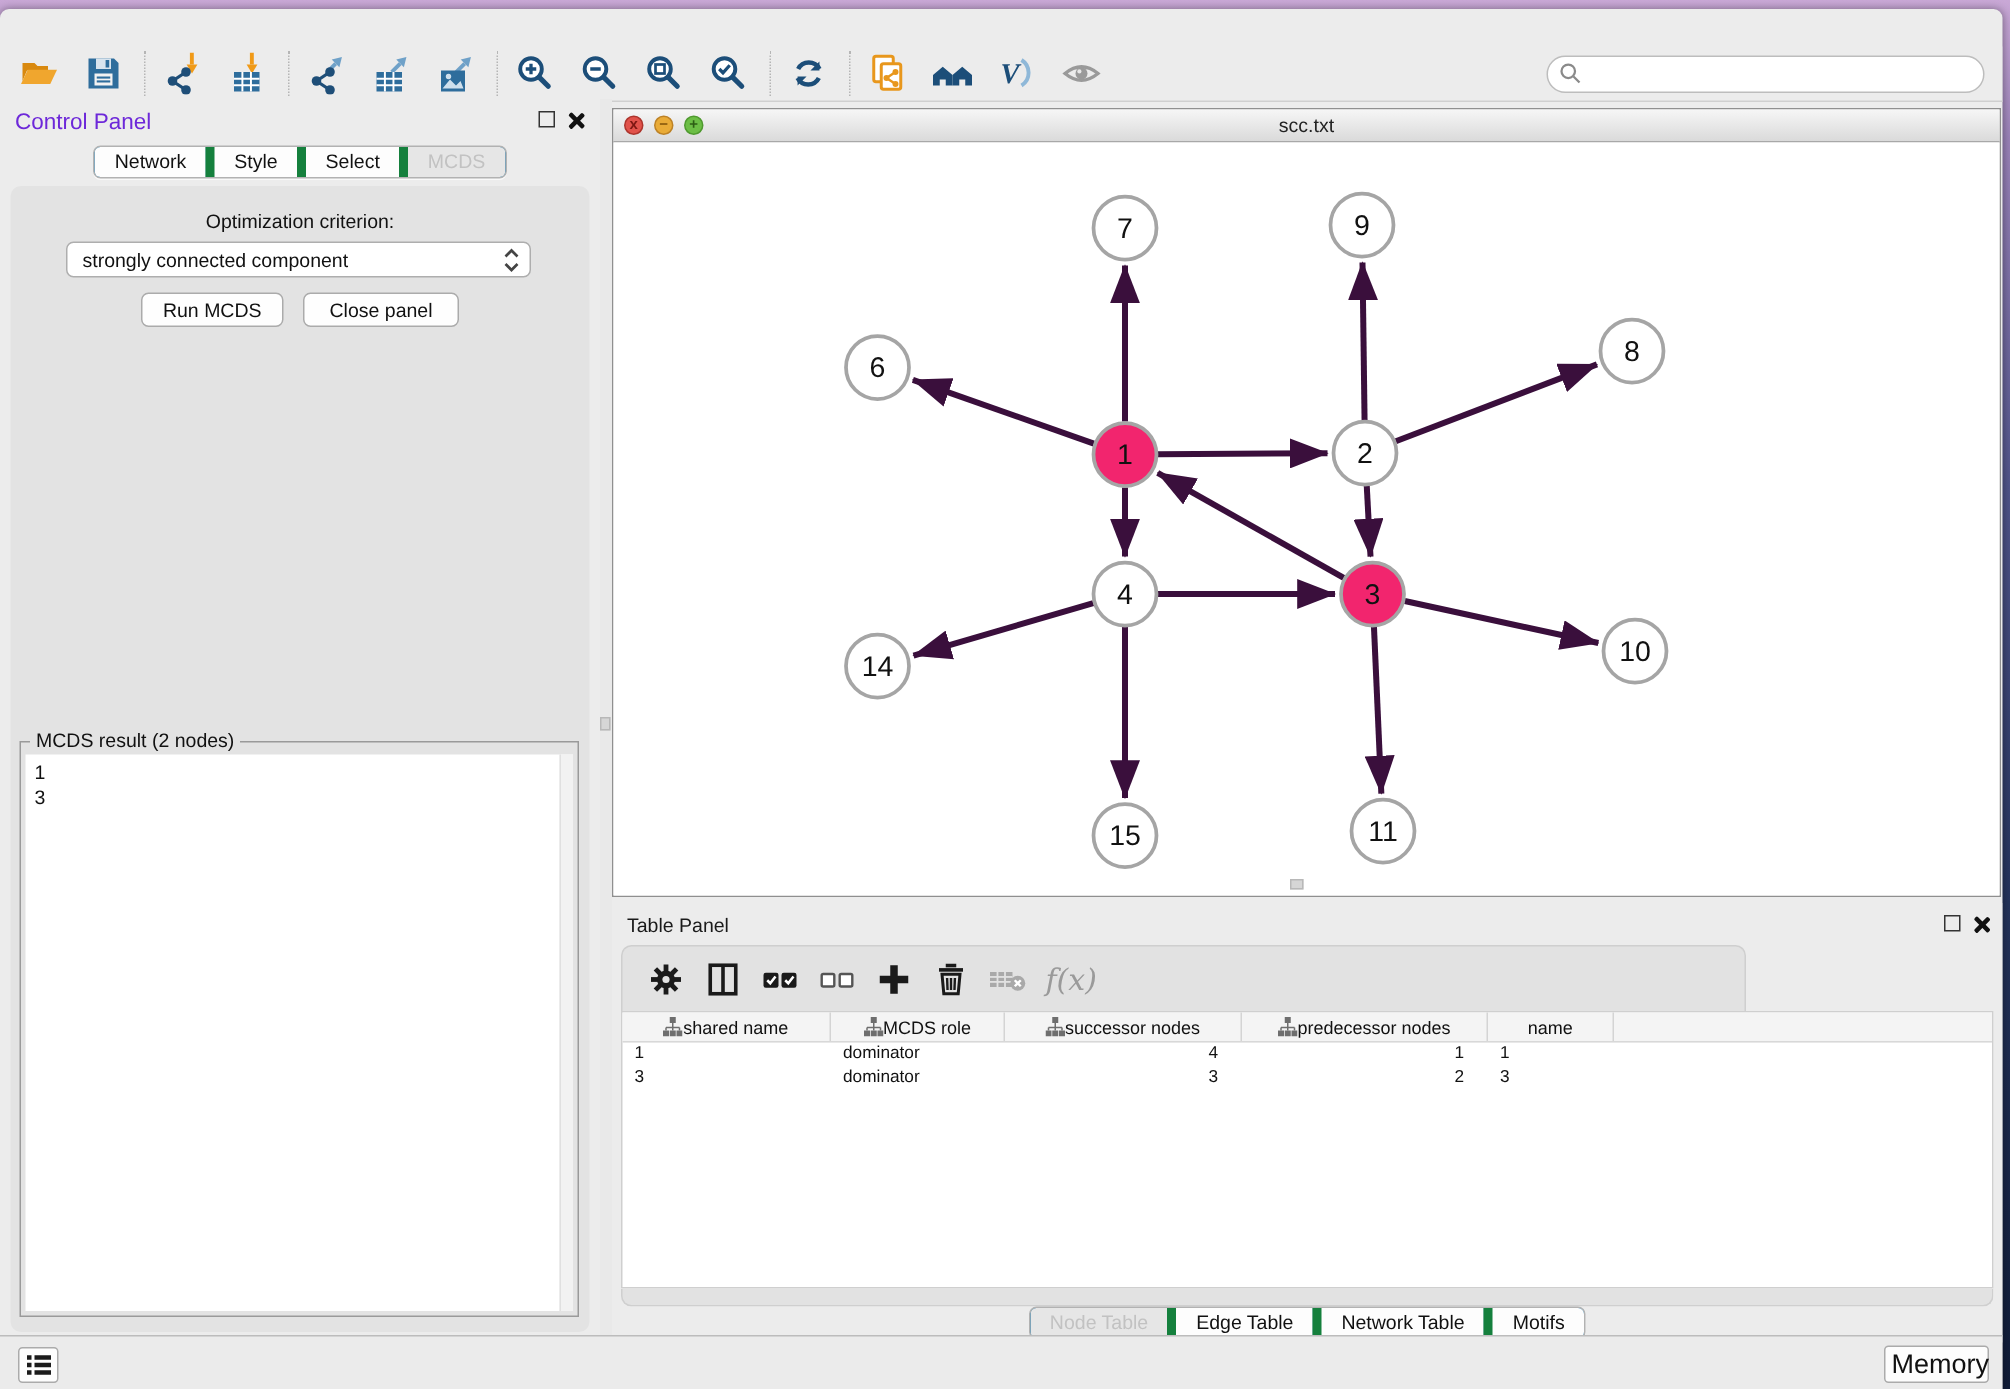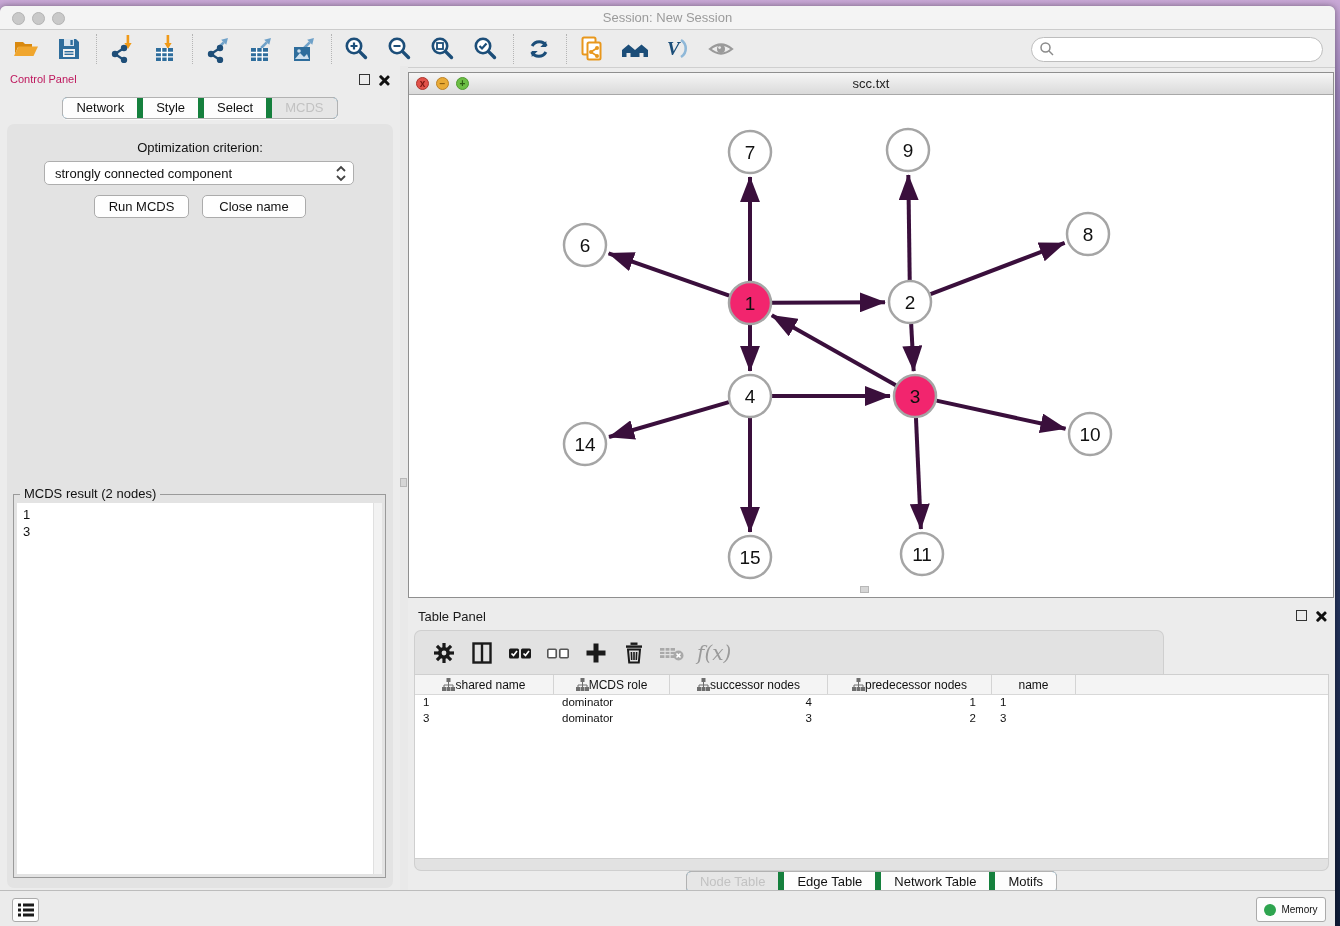--- a/index.html
+++ b/index.html
@@ -28,21 +28,21 @@
   .tsep { width:0; height:30px; border-left:1px dotted #b5b5b5; margin:0 9px 0 0; flex:none; }
   #search-box { margin-left:auto; margin-right:12px; width:292px; height:25px;
     border:1px solid #bdbdbd; border-radius:13px; background:#fff; display:flex;
     align-items:center; padding-left:7px; }
   #search-box input { border:none; outline:none; width:250px; font-size:13px;
     font-family:"Liberation Sans",sans-serif; background:transparent; }
 
   
   #control-panel { position:absolute; left:0; top:60px; width:400px; height:826px; background:#ececec; }
   #cp-header { position:absolute; left:0; top:0; width:100%; height:28px; }
-  #cp-title { position:absolute; left:10px; top:7px; font-size:11px; color:#be185d; }
+  #cp-title { position:absolute; left:10px; top:7px; font-size:15px; color:#6d28d9; }
   .panel-float-icon { position:absolute; width:11px; height:11px; border:1.6px solid #333; }
   .panel-close-icon { position:absolute; width:13px; height:13px; }
   .panel-close-icon:before, .panel-close-icon:after { content:""; position:absolute; left:5.5px; top:0;
     width:2.6px; height:13px; background:#111; border-radius:1px; }
   .panel-close-icon:before { transform:rotate(45deg); }
   .panel-close-icon:after { transform:rotate(-45deg); }
 
   .seg { display:inline-flex; border:1px solid #b2b2b2; border-radius:5px; overflow:hidden;
     background:#0369a1; height:22px; box-shadow:0 1px 0 rgba(255,255,255,.7); }
   .seg .tab { padding:2px 13px 0 13px; font-size:13px; color:#111; border-left:6px solid #15803d;
@@ -113,35 +113,29 @@
     background:#e2e2e2; border:1px solid #cfcfcf; border-top:none; border-radius:0 0 7px 7px; }
   #bottom-tabs-row { position:absolute; left:0; top:269px; width:100%; text-align:center; }
 
   
   #status-bar { position:absolute; left:0; top:884px; width:100%; height:36px; background:#ebebeb;
     border-top:1px solid #bcbcbc; }
   #console-btn { position:absolute; left:12px; top:7px; width:27px; height:24px; background:#fdfdfd;
     border:1px solid #ababab; border-radius:3px; display:flex; align-items:center; justify-content:center; }
   #memory-btn { position:absolute; right:9px; top:6px; width:70px; height:25px; background:#fdfdfd;
     border:1px solid #ababab; border-radius:3px; display:flex; align-items:center; justify-content:center;
-    gap:5px; font-size:10px; color:#111; }
+    gap:5px; font-size:18px; color:#111; }
   #memory-dot { width:12px; height:12px; border-radius:50%; background:#2ea44f; }
 </style>
 </head>
 <body>
 
 <div id="wallpaper"></div>
 <div id="app-window">
 
-  <div id="title-bar">
-    <span class="traffic" style="left:12px"></span>
-    <span class="traffic" style="left:32px"></span>
-    <span class="traffic" style="left:52px"></span>
-    <div id="window-title">Session: New Session</div>
-  </div>
 
   <div id="main-toolbar">
     <span class="tbtn">
       <svg width="28" height="28" viewBox="0 0 28 28">
         <path d="M3 7 h8 l2 2 h7 v3 H6 L3 19 Z" fill="#D9890F"></path>
         <path d="M2 21 L6.5 11.5 H26 L21.5 21 Z" fill="#F0A62E"></path>
       </svg>
     </span>
     <span class="tbtn">
       <svg width="26" height="26" viewBox="0 0 26 26">
@@ -328,21 +322,21 @@
       <div id="criterion-select">
         <span>strongly connected component</span>
         <span id="criterion-stepper">
           <svg width="14" height="19" viewBox="0 0 14 19">
             <path d="M3 7 L7 3 L11 7" fill="none" stroke="#444" stroke-width="1.8"></path>
             <path d="M3 12 L7 16 L11 12" fill="none" stroke="#444" stroke-width="1.8"></path>
           </svg>
         </span>
       </div>
       <div class="mac-btn" id="run-mcds-btn">Run MCDS</div>
-      <div class="mac-btn" id="close-panel-btn">Close name</div>
+      <div class="mac-btn" id="close-panel-btn">Close panel</div>
       <div id="mcds-result-group">
         <span id="mcds-result-title">MCDS result (2 nodes)</span>
         <div id="mcds-result-text">
           <div>1</div>
             <div>3</div>
             <div id="mcds-result-scrollbar"></div>
         </div>
       </div>
     </div>
   </div>

